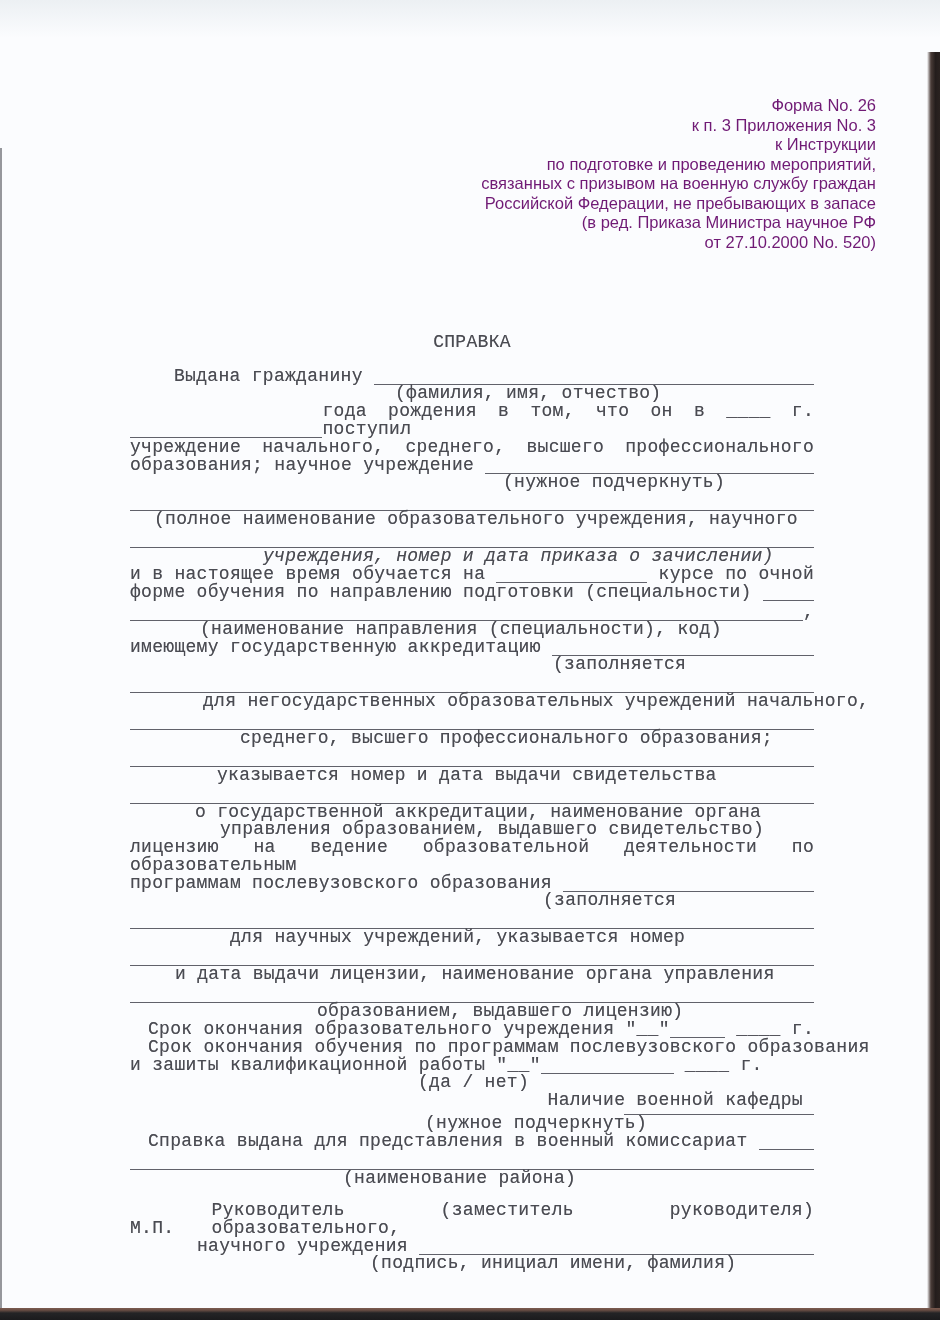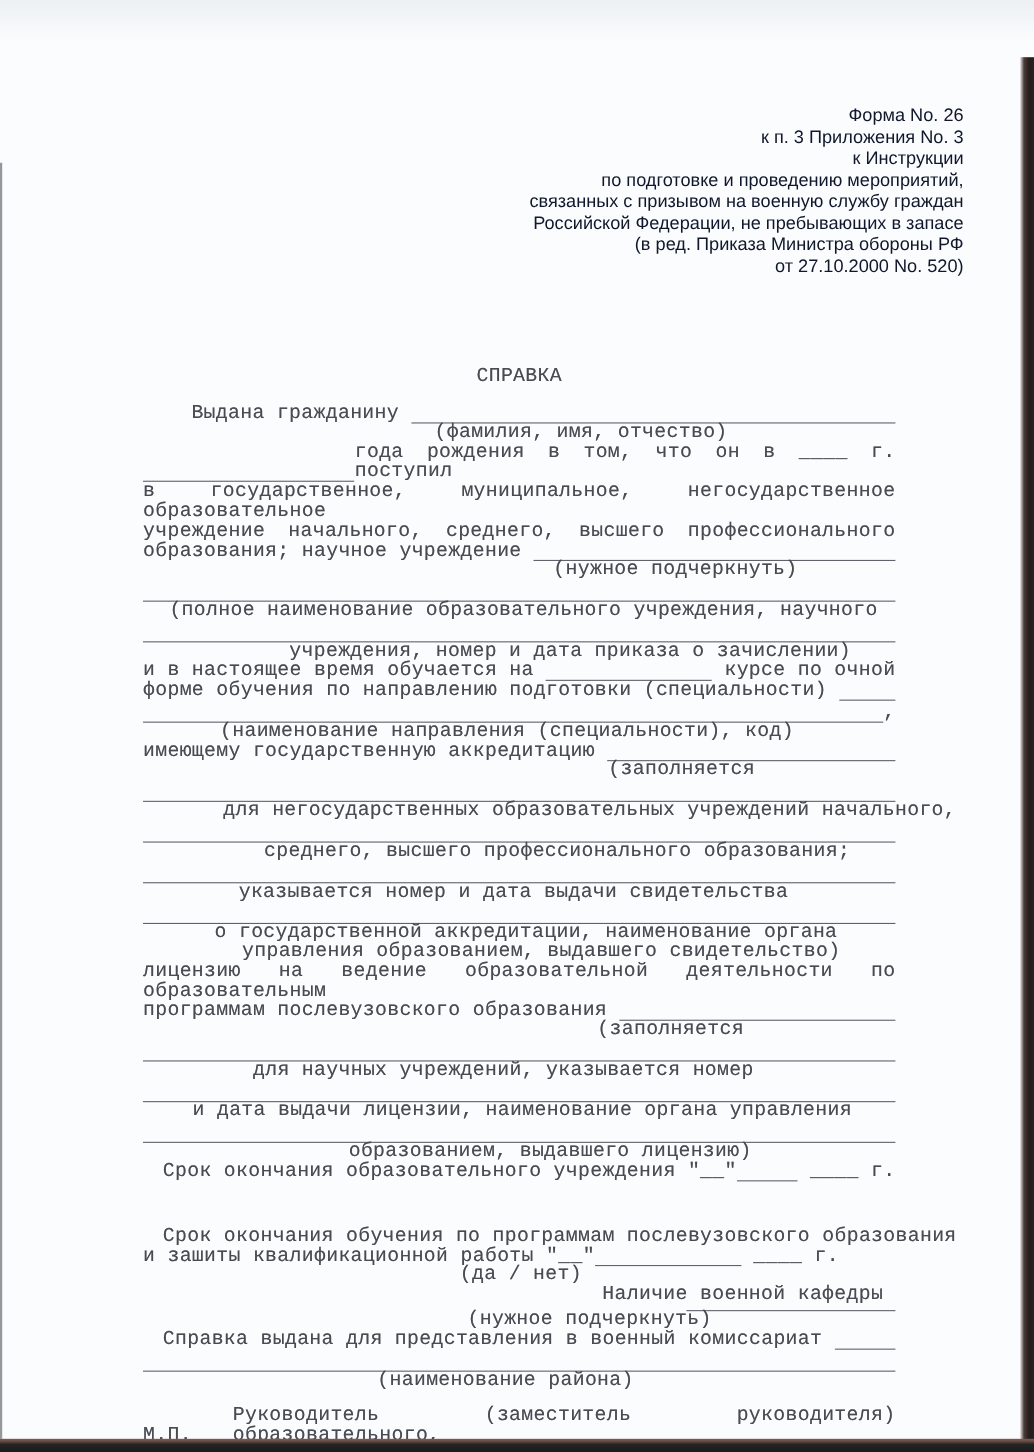--- a/index.html
+++ b/index.html
@@ -15,21 +15,21 @@
   .edge-right{position:absolute;top:52px;right:0;width:13px;height:1268px;
     background:linear-gradient(90deg,rgba(74,60,56,0),#4a3c38 30%,#241d1c 65%,#2a2220);}
   .edge-bottom{position:absolute;left:0;bottom:0;width:100%;height:12px;
     background:linear-gradient(180deg,#7c5c50 0,#6b4f45 2px,#242426 5px,#1b1b1d);}
   .edge-left{position:absolute;left:0;top:148px;width:2px;height:1160px;background:#53535a;opacity:.6;}
 
   
   .header-note{
     position:absolute;top:96px;right:64px;text-align:right;
     font-family:"Liberation Sans","DejaVu Sans",sans-serif;
-    font-size:16.5px;line-height:19.5px;color:#0f172a;
+    font-size:16.5px;line-height:19.5px;color:#701a75;
   }
 
   
   .form{
     position:absolute;left:130px;top:333px;width:684px;
     font-size:18px;letter-spacing:.3px;line-height:18px;
     text-shadow:0 0 .5px rgba(74,75,82,.55);
   }
   .form-title{text-align:center;min-height:18px;margin-bottom:16px;}
   .frow{display:flex;align-items:flex-end;min-height:18px;white-space:pre;}
@@ -51,42 +51,41 @@
 <div class="page">
   <div class="top-shade"></div>
 
   <div class="header-note">
       <div>Форма No. 26</div>
       <div>к п. 3 Приложения No. 3</div>
       <div>к Инструкции</div>
       <div>по подготовке и проведению мероприятий,</div>
       <div>связанных с призывом на военную службу граждан</div>
       <div>Российской Федерации, не пребывающих в запасе</div>
-      <div>(в ред. Приказа Министра обороны РФ</div>
+      <div>(в ред. Приказа Министра научное РФ</div>
       <div>от 27.10.2000 No. 520)</div>
     </div>
 
   <div class="form">
     <div class="form-title">СПРАВКА</div>
     <div id="form-lines">
         <div class="frow" style="padding-left: 44px;"><span class="t">Выдана гражданину </span><span class="blank fill"></span></div>
         <div class="cap" style="padding-left: 265px;">(фамилия, имя, отчество)</div>
         <div class="frow"><span class="blank" style="width: 200px;"></span><span class="jtext">года рождения в том, что он в ____ г. поступил</span></div>
-        <div class="jline">в государственное, муниципальное, негосударственное образовательное</div>
         <div class="jline">учреждение начального, среднего, высшего профессионального</div>
         <div class="frow"><span class="t">образования; научное учреждение </span><span class="blank fill"></span></div>
         <div class="cap" style="padding-left: 373px;">(нужное подчеркнуть)</div>
         <div class="rule-row">
           <span class="rule-bar"></span>
         </div>
         <div class="cap" style="padding-left: 24px;">(полное наименование образовательного учреждения, научного</div>
         <div class="rule-row">
           <span class="rule-bar"></span>
         </div>
-        <div class="cap" style="padding-left: 133px;">учреждения, номер и дата приказа о зачислении)</div>
+        <div class="cap" style="padding-left: 133px; font-style: italic;">учреждения, номер и дата приказа о зачислении)</div>
         <div class="frow"><span class="t">и в настоящее время обучается на </span><span class="blank fill"></span><span class="t"> курсе по очной</span></div>
         <div class="frow"><span class="t">форме обучения по направлению подготовки (специальности) </span><span class="blank fill"></span></div>
         <div class="rule-row">
           <span class="rule-bar"></span>
           <span class="rule-suffix">,</span>
         </div>
         <div class="cap" style="padding-left: 70px;">(наименование направления (специальности), код)</div>
         <div class="frow"><span class="t">имеющему государственную аккредитацию </span><span class="blank fill"></span></div>
         <div class="cap" style="padding-left: 423px;">(заполняется</div>
         <div class="rule-row">
@@ -115,21 +114,21 @@
         <div class="cap" style="padding-left: 100px;">для научных учреждений, указывается номер</div>
         <div class="rule-row">
           <span class="rule-bar"></span>
         </div>
         <div class="cap" style="padding-left: 45px;">и дата выдачи лицензии, наименование органа управления</div>
         <div class="rule-row">
           <span class="rule-bar"></span>
         </div>
         <div class="cap" style="padding-left: 187px;">образованием, выдавшего лицензию)</div>
         <div class="frow" style="padding-left: 18px;"><span class="t">Срок окончания образовательного учреждения "__"</span><span class="blank fill"></span><span class="t"> ____ г.</span></div>
-        <div class="frow" style="padding-left: 18px; margin-top: 41px;"><span class="t">Срок окончания обучения по программам послевузовского образования</span></div>
+        <div class="frow" style="padding-left: 18px;"><span class="t">Срок окончания обучения по программам послевузовского образования</span></div>
         <div class="frow"><span class="t">и зашиты квалификационной работы "__"</span><span class="blank" style="width: 133px;"></span><span class="t"> ____ г.</span></div>
         <div class="cap" style="padding-left: 288px;">(да / нет)</div>
         <div class="frow" style="padding-left: 52px; flex-direction: column;"><span class="t">Наличие военной кафедры </span><span class="blank" style="width: 190px;"></span></div>
         <div class="cap" style="padding-left: 295px;">(нужное подчеркнуть)</div>
         <div class="frow" style="padding-left: 18px;"><span class="t">Справка выдана для представления в военный комиссариат </span><span class="blank fill"></span></div>
         <div class="rule-row">
           <span class="rule-bar"></span>
         </div>
         <div class="cap" style="padding-left: 213px;">(наименование района)</div>
         <div class="frow gap-above"><span class="t">М.П.</span><span class="gap" style="width: 39px;"></span><span class="jtext">Руководитель (заместитель руководителя)  образовательного,</span></div>

